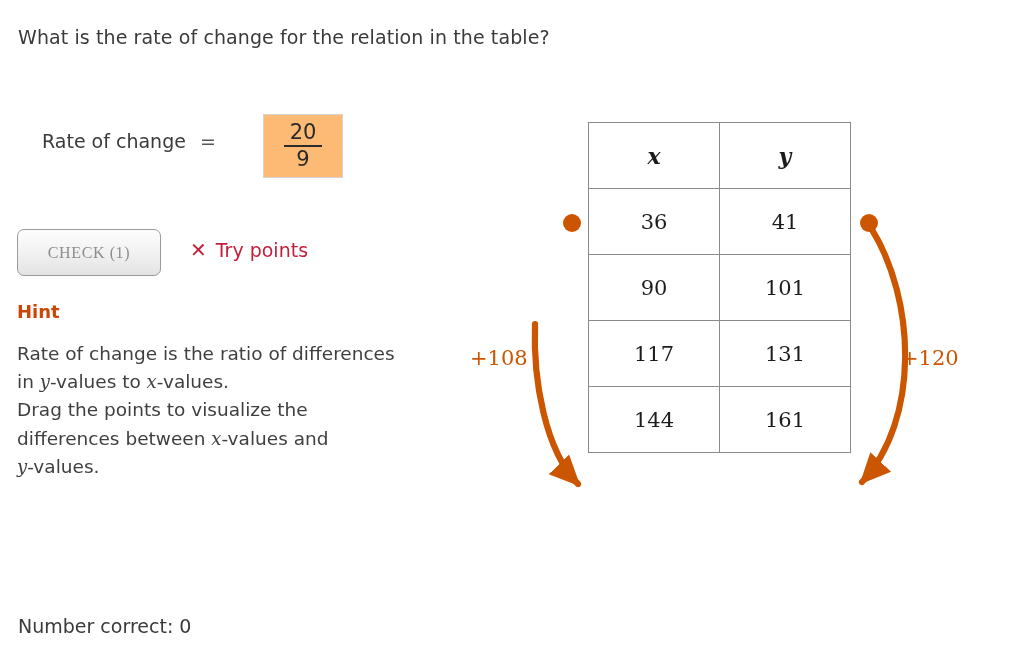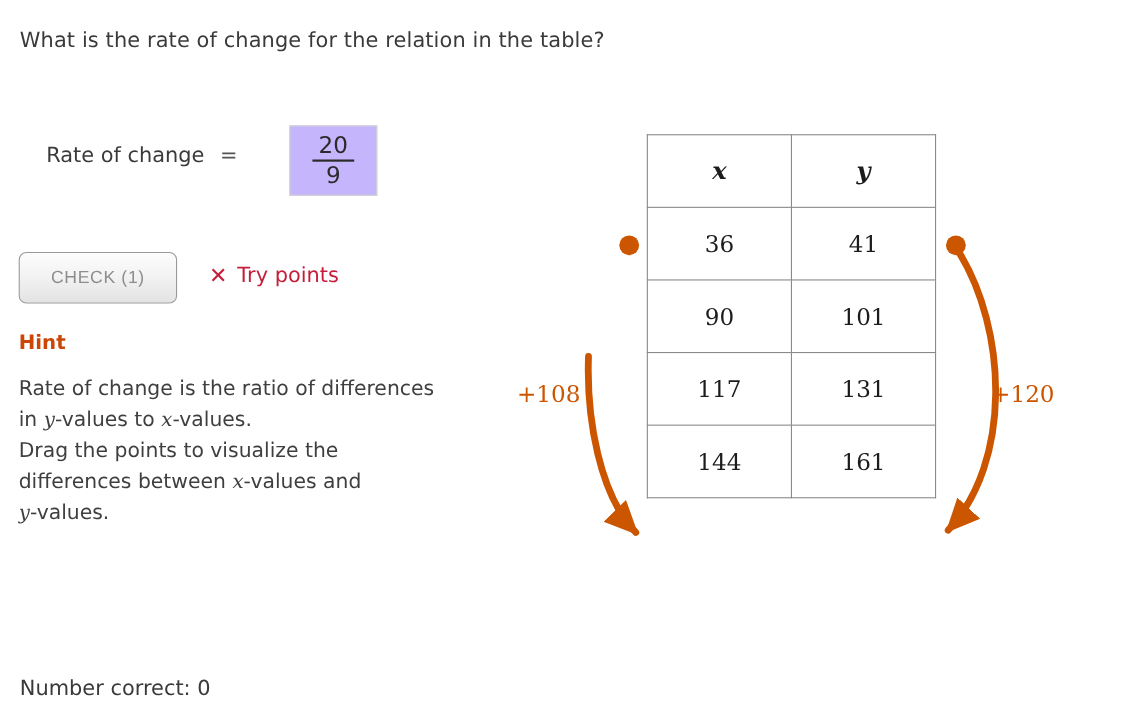--- a/index.html
+++ b/index.html
@@ -48,21 +48,21 @@
     margin-left: 14px;
     margin-right: 14px;
   }
   #fraction-box {
     position: absolute;
     left: 221px;
     top: -16px;
     width: 80px;
     height: 64px;
     border: 1px solid #d4d4d4;
-    background: #c4b5fd;
+    background: #fdba74;
     box-sizing: border-box;
     display: flex;
     flex-direction: column;
     align-items: center;
     justify-content: center;
   }
   .frac-num, .frac-den {
     font-family: "DejaVu Sans", sans-serif;
     font-size: 21px;
     color: #2b2b2b;
@@ -80,21 +80,21 @@
   #check-button {
     position: absolute;
     left: 17px;
     top: 229px;
     width: 144px;
     height: 47px;
     border: 1px solid #9a9a9a;
     border-radius: 7px;
     background: linear-gradient(to bottom, #fdfdfd 0%, #f3f3f3 45%, #e3e3e3 100%);
     box-sizing: border-box;
-    font-family: Liberation Sans, sans-serif;
+    font-family: Liberation Serif, serif;
     font-size: 16px;
     letter-spacing: 0.6px;
     color: #8d8d8d;
     display: flex;
     align-items: center;
     justify-content: center;
     cursor: pointer;
     padding: 0;
   }
 

